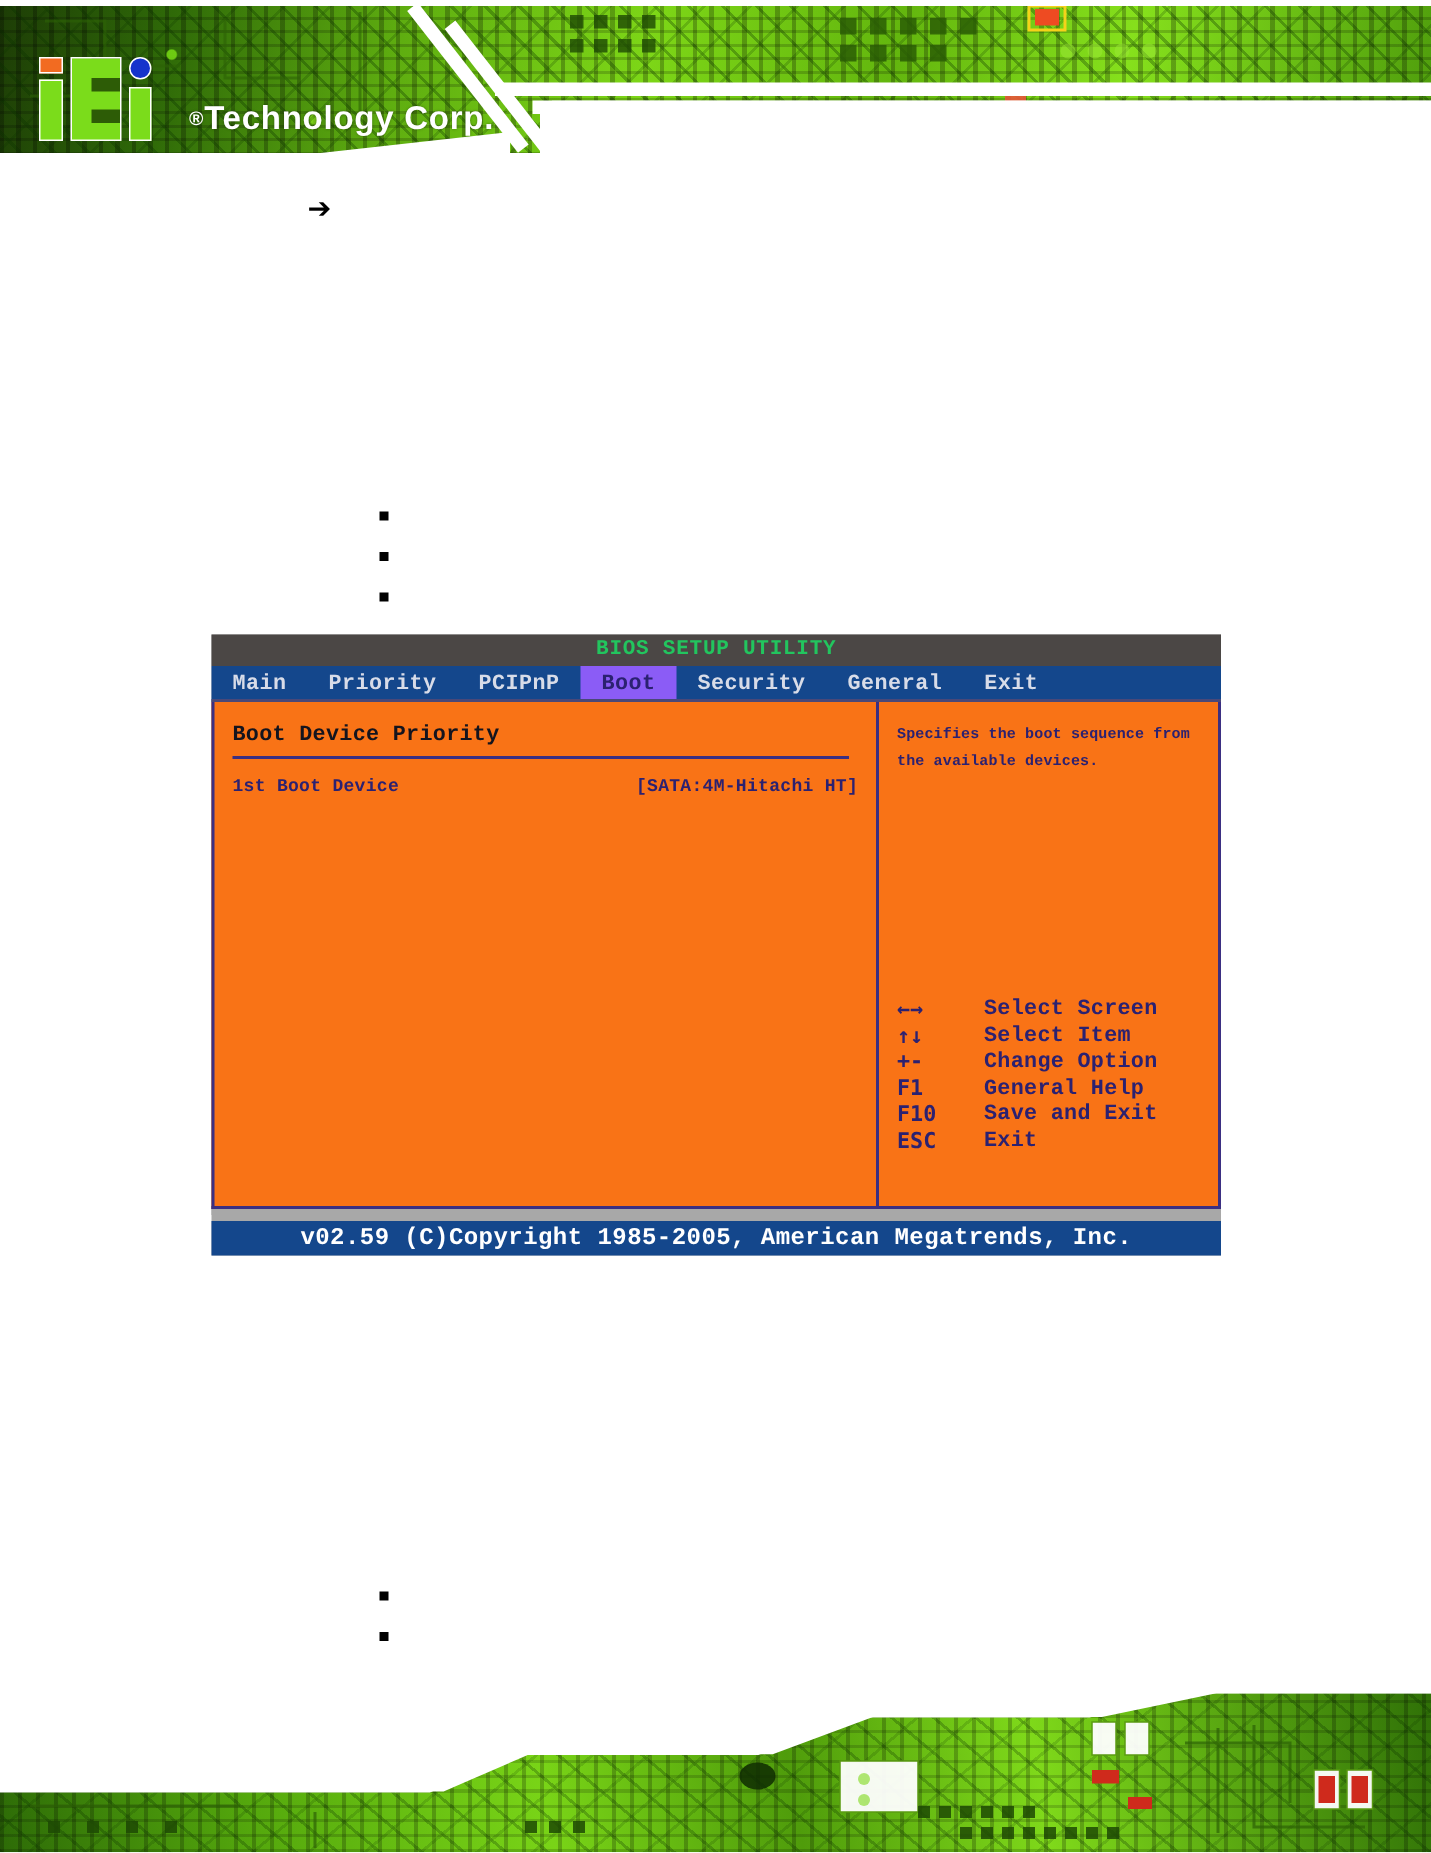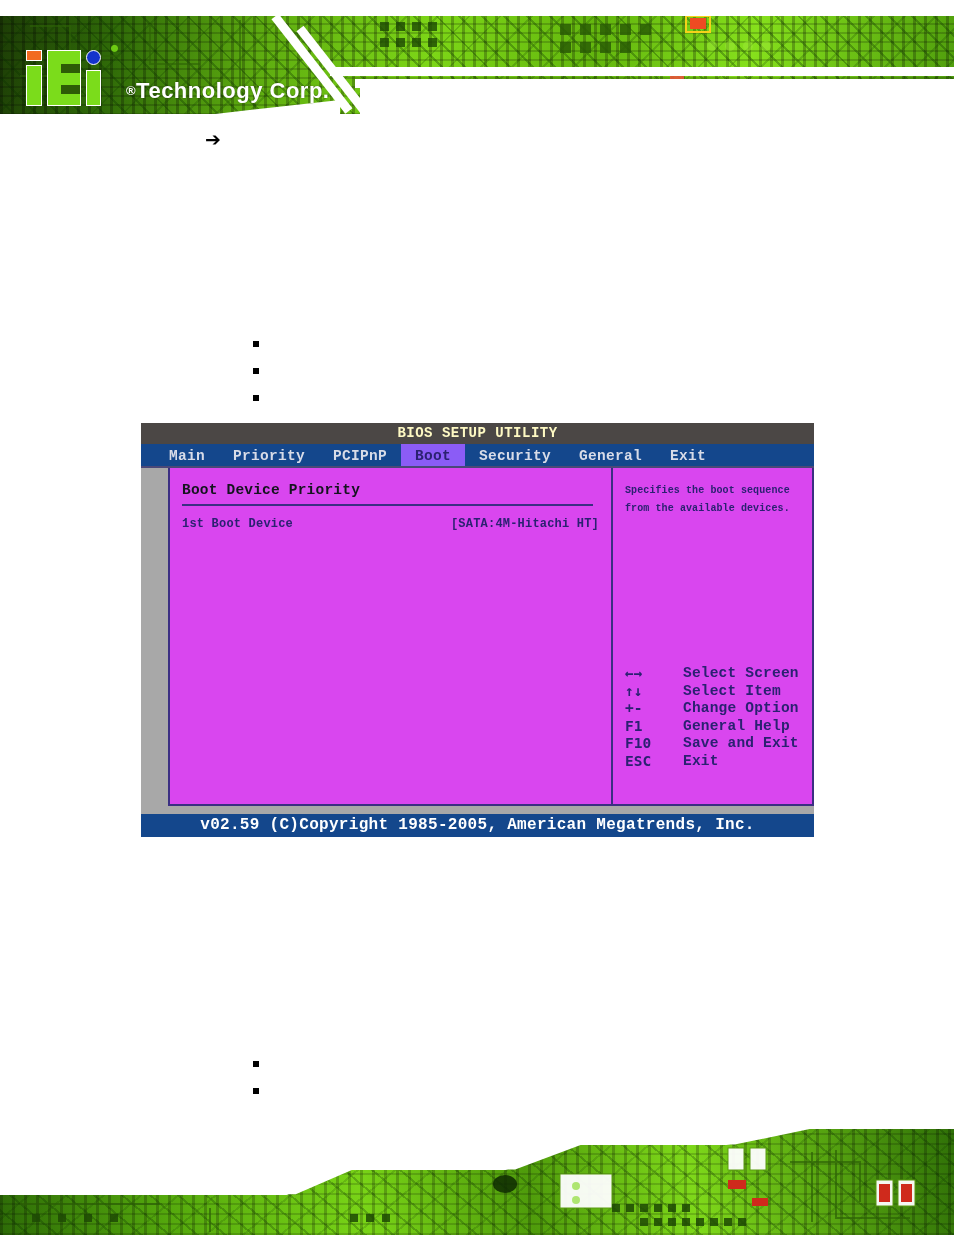--- a/index.html
+++ b/index.html
@@ -12,21 +12,21 @@
     height: 1235px;
     position: relative;
     background: #ffffff;
     font-family: "Liberation Serif", serif;
     overflow: hidden;
   }
 
   
   .top-banner {
     position: absolute;
-    left: 0; top: 16px;
+    left: 0; top: 4px;
     width: 954px; height: 108px;
     overflow: hidden;
   }
   .pcb-base {
     position: absolute;
     left: 0; top: 0;
     width: 954px; height: 108px;
     background:
       radial-gradient(circle at 12% 30%, rgba(120,220,20,.85) 0 3px, transparent 4px),
       radial-gradient(circle at 22% 70%, rgba(140,230,30,.7) 0 3px, transparent 4px),
@@ -210,57 +210,55 @@
   .bios {
     position: absolute;
     left: 141px; top: 423px;
     width: 673px;
     background: #a8a8a8;
     font-family: "Liberation Mono", monospace;
   }
   .bios-title {
     height: 21px;
     background: #4b4745;
-    color: #fef9c3;
+    color: #22c55e;
     font-size: 14px;
     line-height: 21px;
     text-align: center;
     letter-spacing: .5px;
     font-weight: bold;
   }
   .bios-menubar {
     height: 24px;
     background: #14478c;
     display: flex;
     align-items: stretch;
-    padding-left: 14px;
     box-sizing: border-box;
     border-bottom: 2px solid #4a4878;
   }
   .menu-item {
     color: #d8dce8;
     font-size: 14.5px;
     line-height: 24px;
     padding: 0 14px;
     letter-spacing: .3px;
     white-space: nowrap;
     font-weight: bold;
   }
   .menu-item.active {
     background: #8b5cf6;
     color: #2b2171;
   }
   .bios-body {
     display: flex;
     border: 2px solid #3b2f82;
     border-top: none;
-    background: #d946ef;
+    background: #f97316;
     height: 338px;
     box-sizing: border-box;
-    margin-left: 27px;
   }
   .bios-left {
     width: 443px;
     border-right: 2px solid #3b2f82;
     box-sizing: border-box;
     padding: 14px 12px 0 12px;
     position: relative;
   }
   .section-head {
     color: #14141e;

